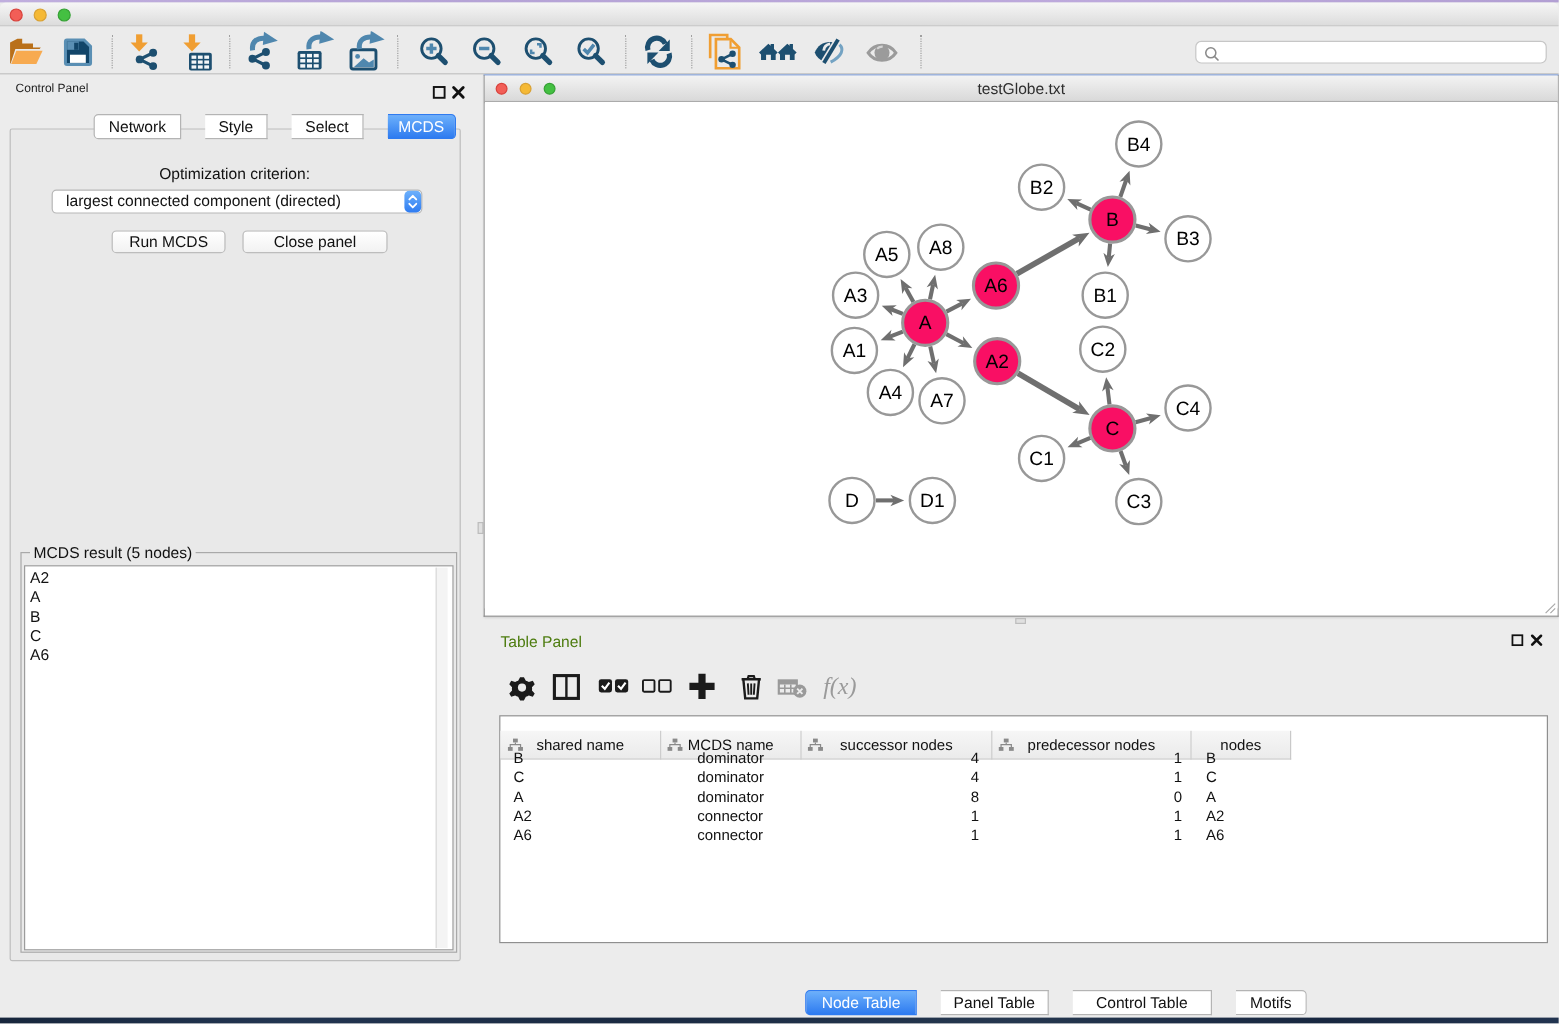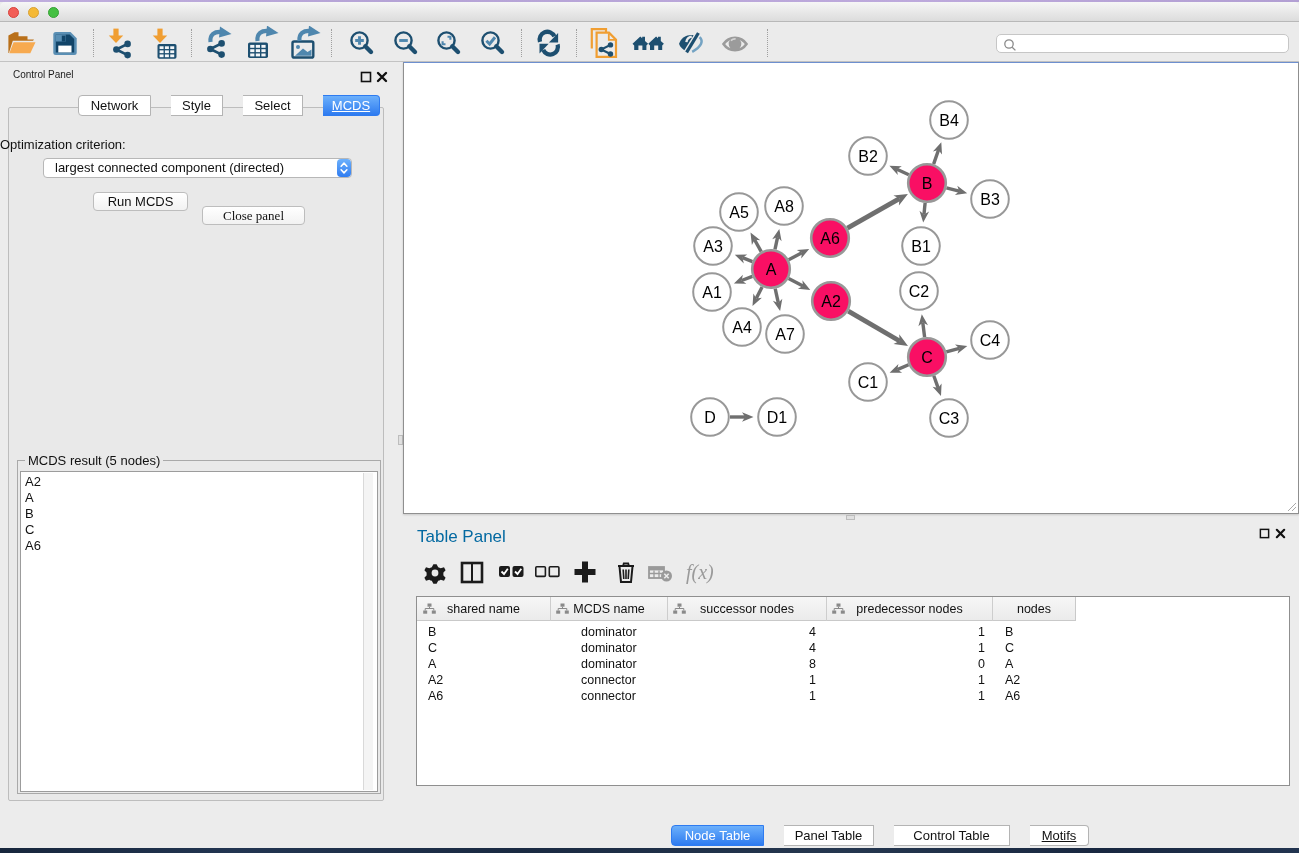--- a/index.html
+++ b/index.html
@@ -16,44 +16,44 @@
 
 #toolbar { left:0; top:23px; width:1299px; height:39px; background:#ebebeb; border-bottom:1px solid #c3c3c3; }
 .tsep { position:absolute; top:6px; height:28px; width:0; border-left:1px dotted #9f9f9f; }
 .ticon { position:absolute; top:0; }
 #searchbox { position:absolute; left:996px; top:11px; width:293px; height:19px; background:#fff; border:1px solid #c6c6c6; border-radius:5px; }
 
 #cp-title { left:13px; top:69px; font-size:10px; color:#1c1c1c; }
 .tabs { position:absolute; display:flex; height:21px;gap:20px; }
 .tab { border:1px solid #b4b4b4; border-left:none; background:#fff; color:#111; font-size:13px; display:flex; align-items:center; justify-content:center; }
 .tab.first { border-left:1px solid #b4b4b4; border-radius:4px 0 0 4px; }
-.tab.last { border-radius:0 4px 4px 0;text-decoration:underline; }
+.tab.last { border-radius:0 4px 4px 0; }
 .tab.sel { background:linear-gradient(#6cb0fb,#2e7bf0); color:#fff; border-color:#2e7bf0; }
 #cp-body { left:8px; top:107px; width:376px; height:694px; background:#e9e9e9; border:1px solid #bdbdbd; border-radius:2px; }
-#optlabel { left:0; width:391px; top:137px; font-size:13px; color:#111; }
+#optlabel { left:0; width:391px; top:137px; text-align:center; font-size:13px; color:#111; }
 #dropdown { left:43px; top:158px; width:309px; height:20px; background:#fff; border:1px solid #b7b7b7; border-radius:4px; font-size:13px; color:#111; line-height:18px; padding-left:11px; }
 #dd-step { position:absolute; right:0px; top:0px; width:14px; height:18px; background:linear-gradient(#6db1fc,#2f7cf1); border-radius:4px; }
 .btn { position:absolute; height:19px; background:linear-gradient(#ffffff,#f2f2f2); border:1px solid #bdbdbd; border-radius:4px; font-size:13px; color:#111; text-align:center; line-height:17px; }
 #fieldset { left:17px; top:460px; width:364px; height:334px; border:1px solid #a9a9a9; }
 #fieldset .legend { position:absolute; left:7px; top:-8px; background:#e9e9e9; padding:0 3px; font-size:13px; color:#111; }
 #mcdslist { position:absolute; left:2px; top:10px; width:358px; height:321px; background:#fff; border:1px solid #9c9c9c; font-size:13px; color:#111; line-height:16px; padding:2px 0 0 4px; }
 #mcdslist .sb { position:absolute; right:4px; top:1px; bottom:1px; width:10px; background:#f4f4f4; border-left:1px solid #d9d9d9; }
 
 #vsplit-handle { left:398px; top:435px; width:5px; height:10px; background:#e0e0e0; border:1px solid #bdbdbd; }
 #hsplit-handle { left:846px; top:515px; width:9px; height:5px; background:#e0e0e0; border:1px solid #bdbdbd; }
 
 #netwin { left:403px; top:62px; width:896px; height:452px; background:#fff; border:1px solid #8f8f8f; border-top:1px solid #6d8fcf; box-shadow:0 1px 2px rgba(0,0,0,.15); }
 #nw-title { position:absolute; left:0; top:0; width:100%; height:22px; background:linear-gradient(#f3f3f3,#d9d9d9); border-bottom:1px solid #ababab; }
 #nw-title .title { position:absolute; left:0; right:0; top:3px; text-align:center; font-size:13px; color:#2e2e2e; }
 #canvas { position:absolute; left:0; top:23px; width:894px; height:421px; background:#fff; }
 #grip { position:absolute; right:1px; bottom:1px; width:12px; height:12px; }
 
-#tp-title { left:417px; top:527px; font-size:17px; color:#0369a1; }
+#tp-title { left:417px; top:527px; font-size:13px; color:#4d7c0f; }
 #tbl { left:416px; top:596px; width:874px; height:190px; background:#fff; border:1px solid #8f8f8f; }
-#thead { position:absolute; left:0; top:0; width:659px; height:24px; background:linear-gradient(#f6f6f6,#ebebeb); border-bottom:1px solid #c9c9c9; border-right:1px solid #c9c9c9; }
+#thead { position:absolute; left:0; top:12px; width:659px; height:24px; background:linear-gradient(#f6f6f6,#ebebeb); border-bottom:1px solid #c9c9c9; border-right:1px solid #c9c9c9; }
 .thcell { position:absolute; top:0; height:24px; border-right:1px solid #cdcdcd; }
 .thcell .lab { position:absolute; width:100%; text-align:center; top:5px; font-size:12.5px; color:#111; }
 .trow { position:absolute; font-size:12.5px; color:#111; }
 
 
 #statusbar { left:0; top:852px; width:1075px; height:32px; background:#ececec; border-top:1px solid #c3c3c3; }
 #sb-btn { position:absolute; left:10px; top:9px; width:27px; height:20px; background:#fcfcfc; border:1px solid #ababab; border-radius:3px; }
 #memory { position:absolute; right:10px; top:6px; width:74px; height:23px; background:#fafafa; border:1px solid #a8a8a8; font-size:12px; color:#111; }
 </style>
 </head>
@@ -222,27 +222,33 @@
   <div class="tab last sel" style="width:57px">MCDS</div>
 </div>
 <div class="abs" id="optlabel">Optimization criterion:</div>
 <div class="abs" id="dropdown">largest connected component (directed)
   <div id="dd-step"><svg width="14" height="18" viewBox="0 0 15 20">
         <path d="M4.3 8 L7.5 4.6 L10.7 8" fill="none" stroke="#fff" stroke-width="1.7" stroke-linecap="round" stroke-linejoin="round"></path>
         <path d="M4.3 12 L7.5 15.4 L10.7 12" fill="none" stroke="#fff" stroke-width="1.7" stroke-linecap="round" stroke-linejoin="round"></path>
       </svg></div>
 </div>
 <div class="btn" style="left:93px;top:192px;width:95px;">Run MCDS</div>
-<div class="btn" style="left:202px;top:206px;width:103px;font-family:Liberation Serif, serif;">Close panel</div>
+<div class="btn" style="left:202px;top:192px;width:121px;">Close panel</div>
 <div class="abs" id="fieldset">
   <div class="legend">MCDS result (5 nodes)</div>
   <div id="mcdslist">A2<br>A<br>B<br>C<br>A6<div class="sb"></div></div>
 </div>
 <div class="abs" id="vsplit-handle"></div>
 <div class="abs" id="netwin">
+  <div id="nw-title">
+    <div class="tl" style="left:9px;top:6px;width:10px;height:10px;background:#f25e57;border:0.5px solid #d8423c;"></div>
+    <div class="tl" style="left:29px;top:6px;width:10px;height:10px;background:#f5b935;border:0.5px solid #d9a133;"></div>
+    <div class="tl" style="left:49px;top:6px;width:10px;height:10px;background:#44c042;border:0.5px solid #36a135;"></div>
+    <div class="title">testGlobe.txt</div>
+  </div>
   <div id="canvas"><svg width="893" height="421" viewBox="0 0 893 421" font-family="Liberation Sans, sans-serif">
         <line x1="348.4" y1="190.3" x2="337.6" y2="194.5" stroke="#6f6f6f" stroke-width="3.4"></line>
         <polygon points="329.9,197.5 338.9,188.8 337.6,194.5 342.4,197.8" fill="#6f6f6f"></polygon>
         <line x1="348.4" y1="175.6" x2="338.5" y2="171.7" stroke="#6f6f6f" stroke-width="3.4"></line>
         <polygon points="330.8,168.7 343.3,168.4 338.5,171.7 339.8,177.4" fill="#6f6f6f"></polygon>
         <line x1="357.2" y1="165.6" x2="350.6" y2="153.7" stroke="#6f6f6f" stroke-width="3.4"></line>
         <polygon points="346.5,146.5 356.3,154.2 350.6,153.7 347.9,158.9" fill="#6f6f6f"></polygon>
         <line x1="371.0" y1="163.4" x2="373.6" y2="151.1" stroke="#6f6f6f" stroke-width="3.4"></line>
         <polygon points="375.3,143.0 377.6,155.2 373.6,151.1 368.2,153.3" fill="#6f6f6f"></polygon>
         <line x1="358.1" y1="200.9" x2="352.2" y2="212.6" stroke="#6f6f6f" stroke-width="3.4"></line>

